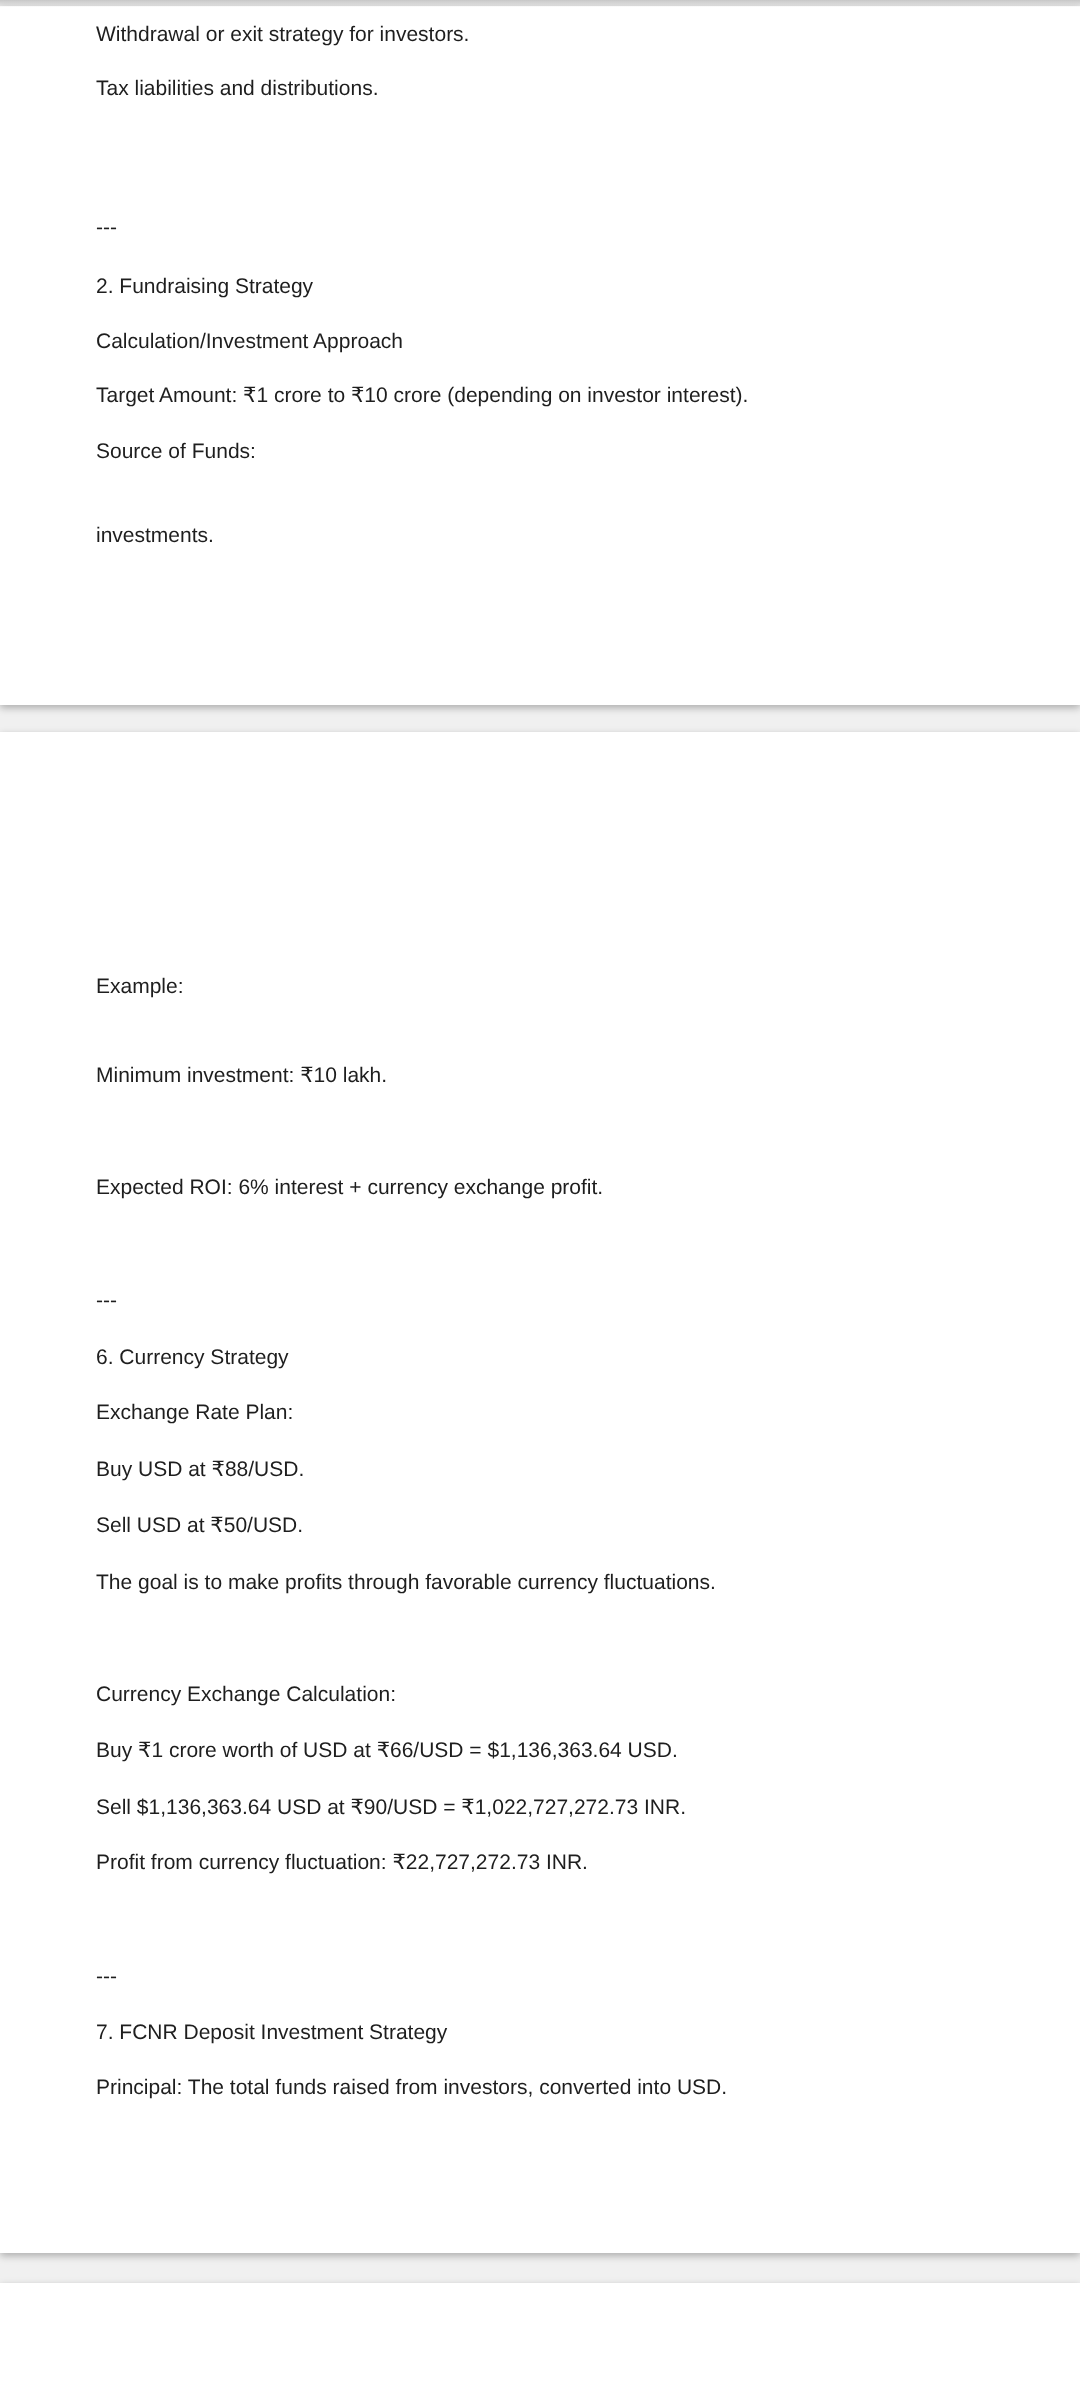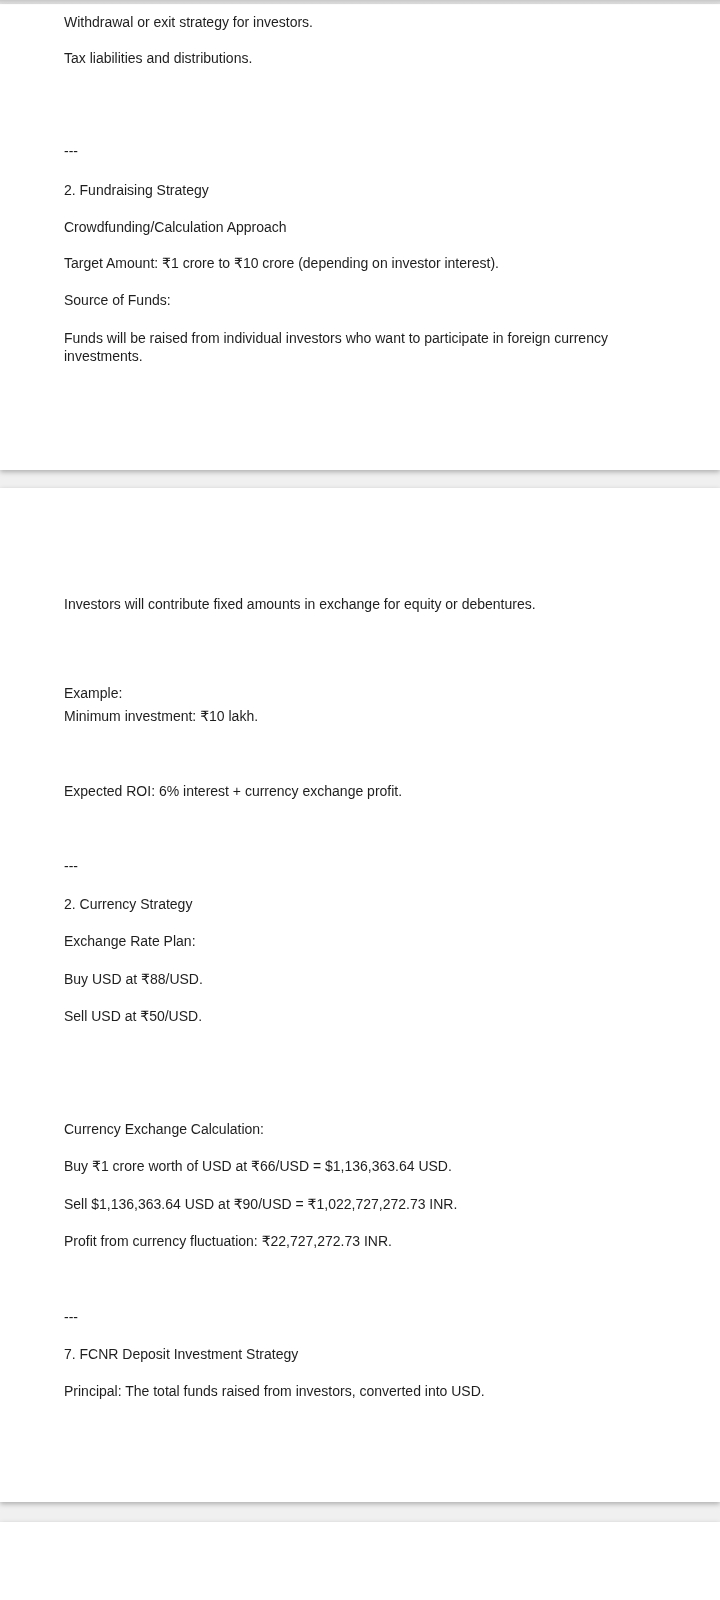--- a/index.html
+++ b/index.html
@@ -47,35 +47,34 @@
   <div class="page page-1"></div>
 
   <div class="page page-2"></div>
 
   <div class="page page-3"></div>
 
   <div class="para" style="top:12px">Withdrawal or exit strategy for investors.</div>
   <div class="para" style="top:48px">Tax liabilities and distributions.</div>
   <div class="para" style="top:141px">---</div>
   <div class="para" style="top:180px">2. Fundraising Strategy</div>
-  <div class="para" style="top:217px">Crowdfunding/Calculation Approach</div>
+  <div class="para" style="top:217px">Calculation/Investment Approach</div>
   <div class="para" style="top:253px">Target Amount: ₹1 crore to ₹10 crore (depending on investor interest).</div>
   <div class="para" style="top:290px">Source of Funds:</div>
-  <div class="para" style="top:328px">Funds will be raised from individual investors who want to participate in foreign currency</div>
   <div class="para" style="top:346px">investments.</div>
 
-  <div class="para" style="top:594px">Investors will contribute fixed amounts in exchange for equity or debentures.</div>
-  <div class="para" style="top:683px">Example:</div>
+  <div class="para" style="top:647px">Example:</div>
   <div class="para" style="top:706px">Minimum investment: ₹10 lakh.</div>
   <div class="para" style="top:781px">Expected ROI: 6% interest + currency exchange profit.</div>
   <div class="para" style="top:856px">---</div>
-  <div class="para" style="top:894px">2. Currency Strategy</div>
+  <div class="para" style="top:894px">6. Currency Strategy</div>
   <div class="para" style="top:931px">Exchange Rate Plan:</div>
   <div class="para" style="top:969px">Buy USD at ₹88/USD.</div>
   <div class="para" style="top:1006px">Sell USD at ₹50/USD.</div>
+  <div class="para" style="top:1044px">The goal is to make profits through favorable currency fluctuations.</div>
   <div class="para" style="top:1119px">Currency Exchange Calculation:</div>
   <div class="para" style="top:1156px">Buy ₹1 crore worth of USD at ₹66/USD = $1,136,363.64 USD.</div>
   <div class="para" style="top:1194px">Sell $1,136,363.64 USD at ₹90/USD = ₹1,022,727,272.73 INR.</div>
   <div class="para" style="top:1231px">Profit from currency fluctuation: ₹22,727,272.73 INR.</div>
   <div class="para" style="top:1307px">---</div>
   <div class="para" style="top:1344px">7. FCNR Deposit Investment Strategy</div>
   <div class="para" style="top:1381px">Principal: The total funds raised from investors, converted into USD.</div>
 
   <div class="top-shade"></div>
 

